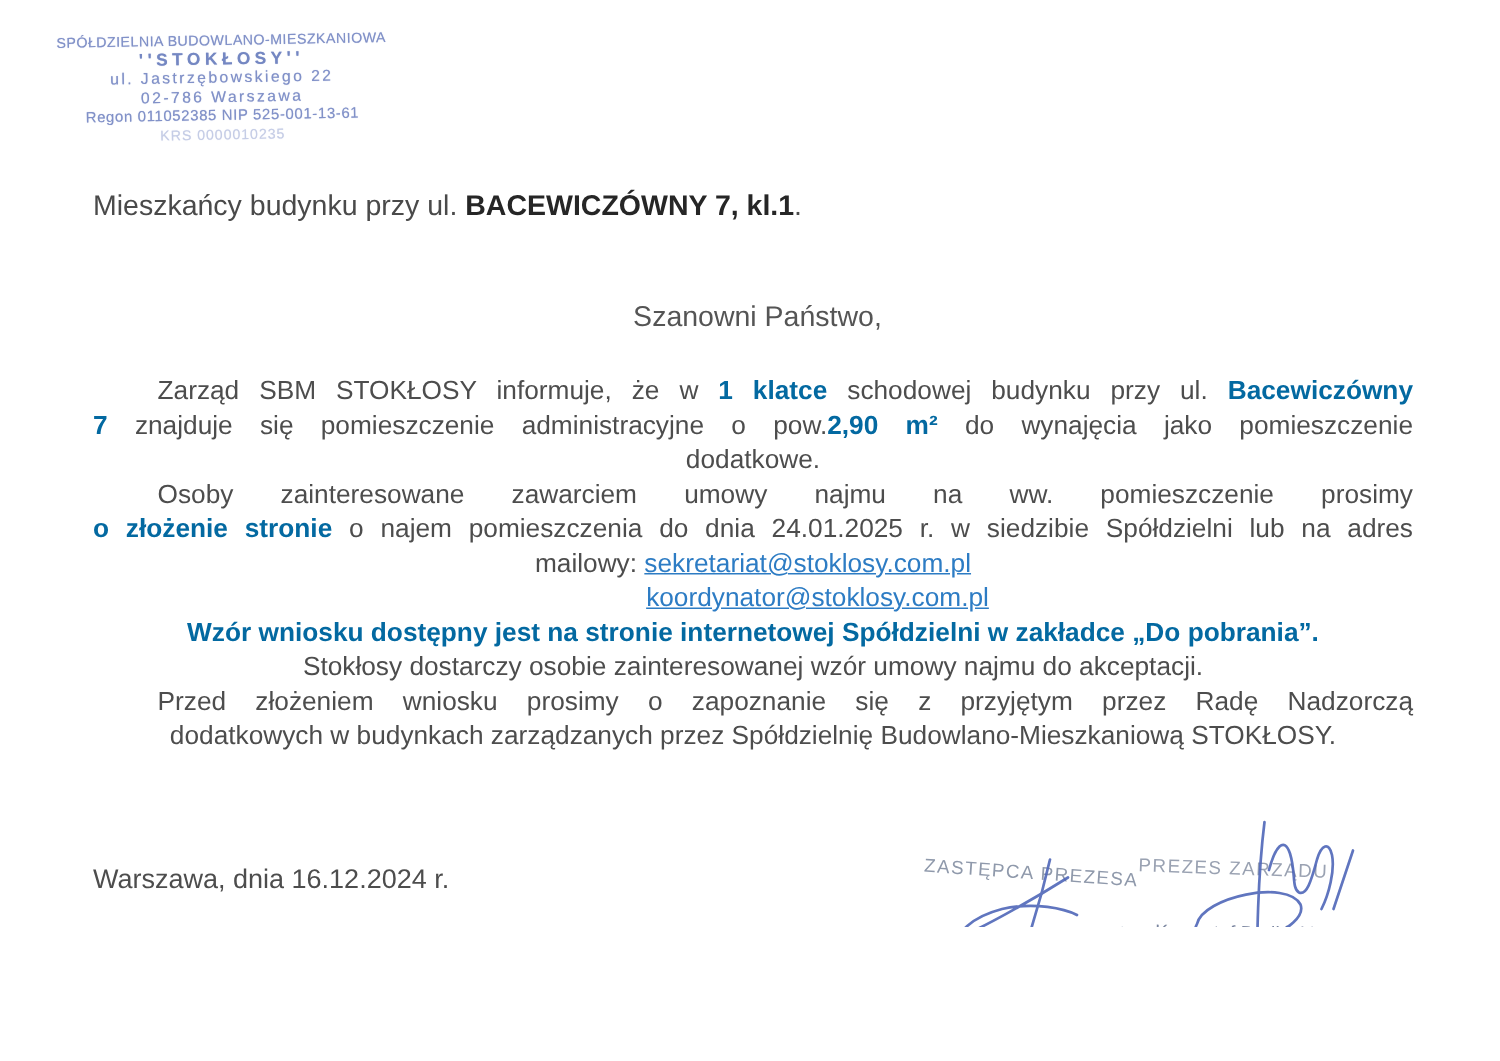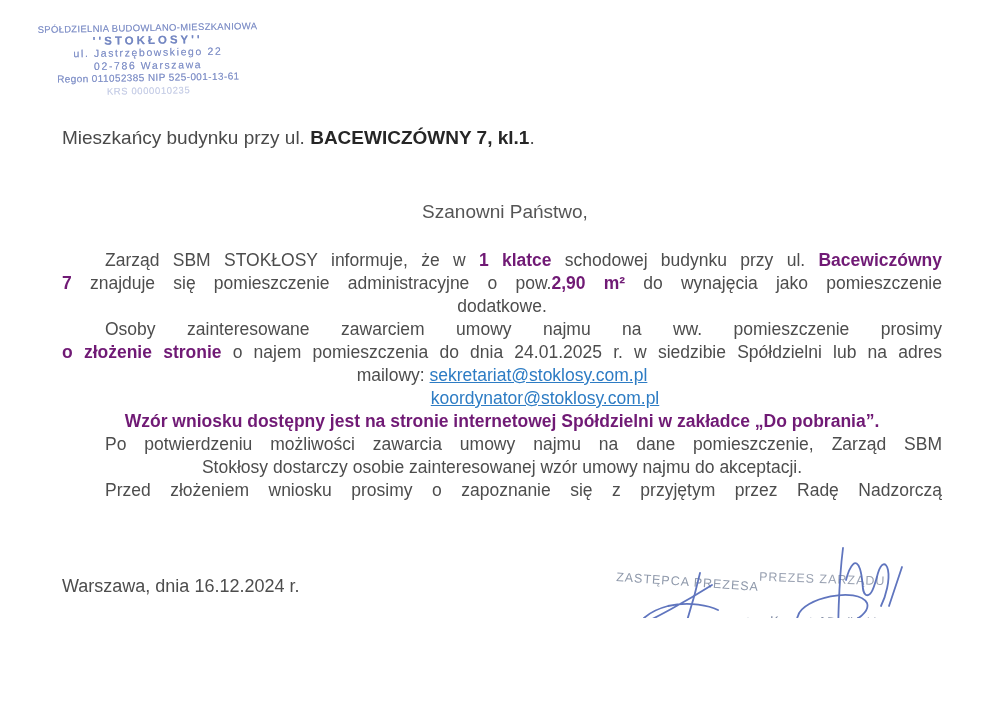--- a/index.html
+++ b/index.html
@@ -20,21 +20,21 @@
   .stamp .s5{font-size:10px;letter-spacing:0.4px;margin-top:1px;}
   .stamp .s6{font-size:9.5px;letter-spacing:0.6px;margin-top:1px;opacity:0.45;}
   
   .addressee{position:absolute;left:62px;top:127px;font-size:19px;color:#4a4a4a;}
   .addressee .b{font-weight:bold;color:#262626;}
   .salutation{position:absolute;left:0;top:201px;width:1010px;text-align:center;font-size:19px;color:#555;}
   
   .body{position:absolute;left:62px;top:249px;width:880px;font-size:17.5px;line-height:23px;color:#4d4d4d;}
   .body .line{height:23px;white-space:normal;text-align:center;}
   .body .just{text-align:justify;text-align-last:justify;}
-  .body .b{font-weight:bold;color:#701a75;}
+  .body .b{font-weight:bold;color:#0369a1;}
   .body .lnk{color:#2d7cc4;text-decoration:underline;cursor:pointer;}
   
   .dateline{position:absolute;left:62px;top:576px;font-size:18px;color:#4d4d4d;}
   .sig-title{position:absolute;font-size:12.5px;letter-spacing:1px;color:#8f99ab;white-space:nowrap;}
   .sig-name{position:absolute;font-size:13px;color:#7b86a0;white-space:nowrap;}
   .t-left{left:616px;top:575px;transform:rotate(4deg);}
   .n-left{left:598px;top:620px;transform:rotate(5deg);}
   .t-right{left:759px;top:572px;transform:rotate(2deg);color:#9aa2b2;}
   .n-right{left:744px;top:614px;transform:rotate(1deg);}
   .ink{position:absolute;left:590px;top:540px;pointer-events:none;}
@@ -59,23 +59,23 @@
 
   <div class="body">
       <div class="line just" style="padding-left: 43px;"><span>Zarząd SBM STOKŁOSY informuje, że w </span><span class="b">1 klatce</span><span> schodowej budynku przy ul. </span><span class="b">Bacewiczówny</span></div>
       <div class="line just"><span class="b">7</span><span> znajduje się pomieszczenie administracyjne o pow.</span><span class="b">2,90 m²</span><span> do wynajęcia jako pomieszczenie</span></div>
       <div class="line"><span>dodatkowe.</span></div>
       <div class="line just" style="padding-left: 43px;"><span>Osoby zainteresowane zawarciem umowy najmu na ww. pomieszczenie prosimy</span></div>
       <div class="line just"><span class="b">o złożenie stronie</span><span> o najem pomieszczenia do dnia 24.01.2025 r. w siedzibie Spółdzielni lub na adres</span></div>
       <div class="line"><span>mailowy: </span><a class="lnk" href="#">sekretariat@stoklosy.com.pl</a></div>
       <div class="line" style="padding-left: 86px;"><a class="lnk" href="#">koordynator@stoklosy.com.pl</a></div>
       <div class="line"><span class="b">Wzór wniosku dostępny jest na stronie internetowej Spółdzielni w zakładce „Do pobrania”.</span></div>
-      <div class="line just" style="padding-left: 43px;"><span>Po potwierdzeniu możliwości zawarcia umowy najmu na dane pomieszczenie, Zarząd SBM</span></div>
       <div class="line"><span>Stokłosy dostarczy osobie zainteresowanej wzór umowy najmu do akceptacji.</span></div>
       <div class="line just" style="padding-left: 43px;"><span>Przed złożeniem wniosku prosimy o zapoznanie się z przyjętym przez Radę Nadzorczą</span></div>
+      <div class="line"><span>dodatkowych w budynkach zarządzanych przez Spółdzielnię Budowlano-Mieszkaniową STOKŁOSY.</span></div>
     </div>
 
   <div class="dateline">Warszawa, dnia 16.12.2024 r.</div>
 
   <div class="sig-title t-left">ZASTĘPCA PREZESA</div>
   <div class="sig-name  n-left">mgr inż. Jarosław Wojczuk</div>
   <div class="sig-title t-right">PREZES ZARZĄDU</div>
   <div class="sig-name  n-right">mgr Krzysztof Berliński</div>
 
   <svg class="ink" width="340" height="135" viewBox="0 0 340 135">

